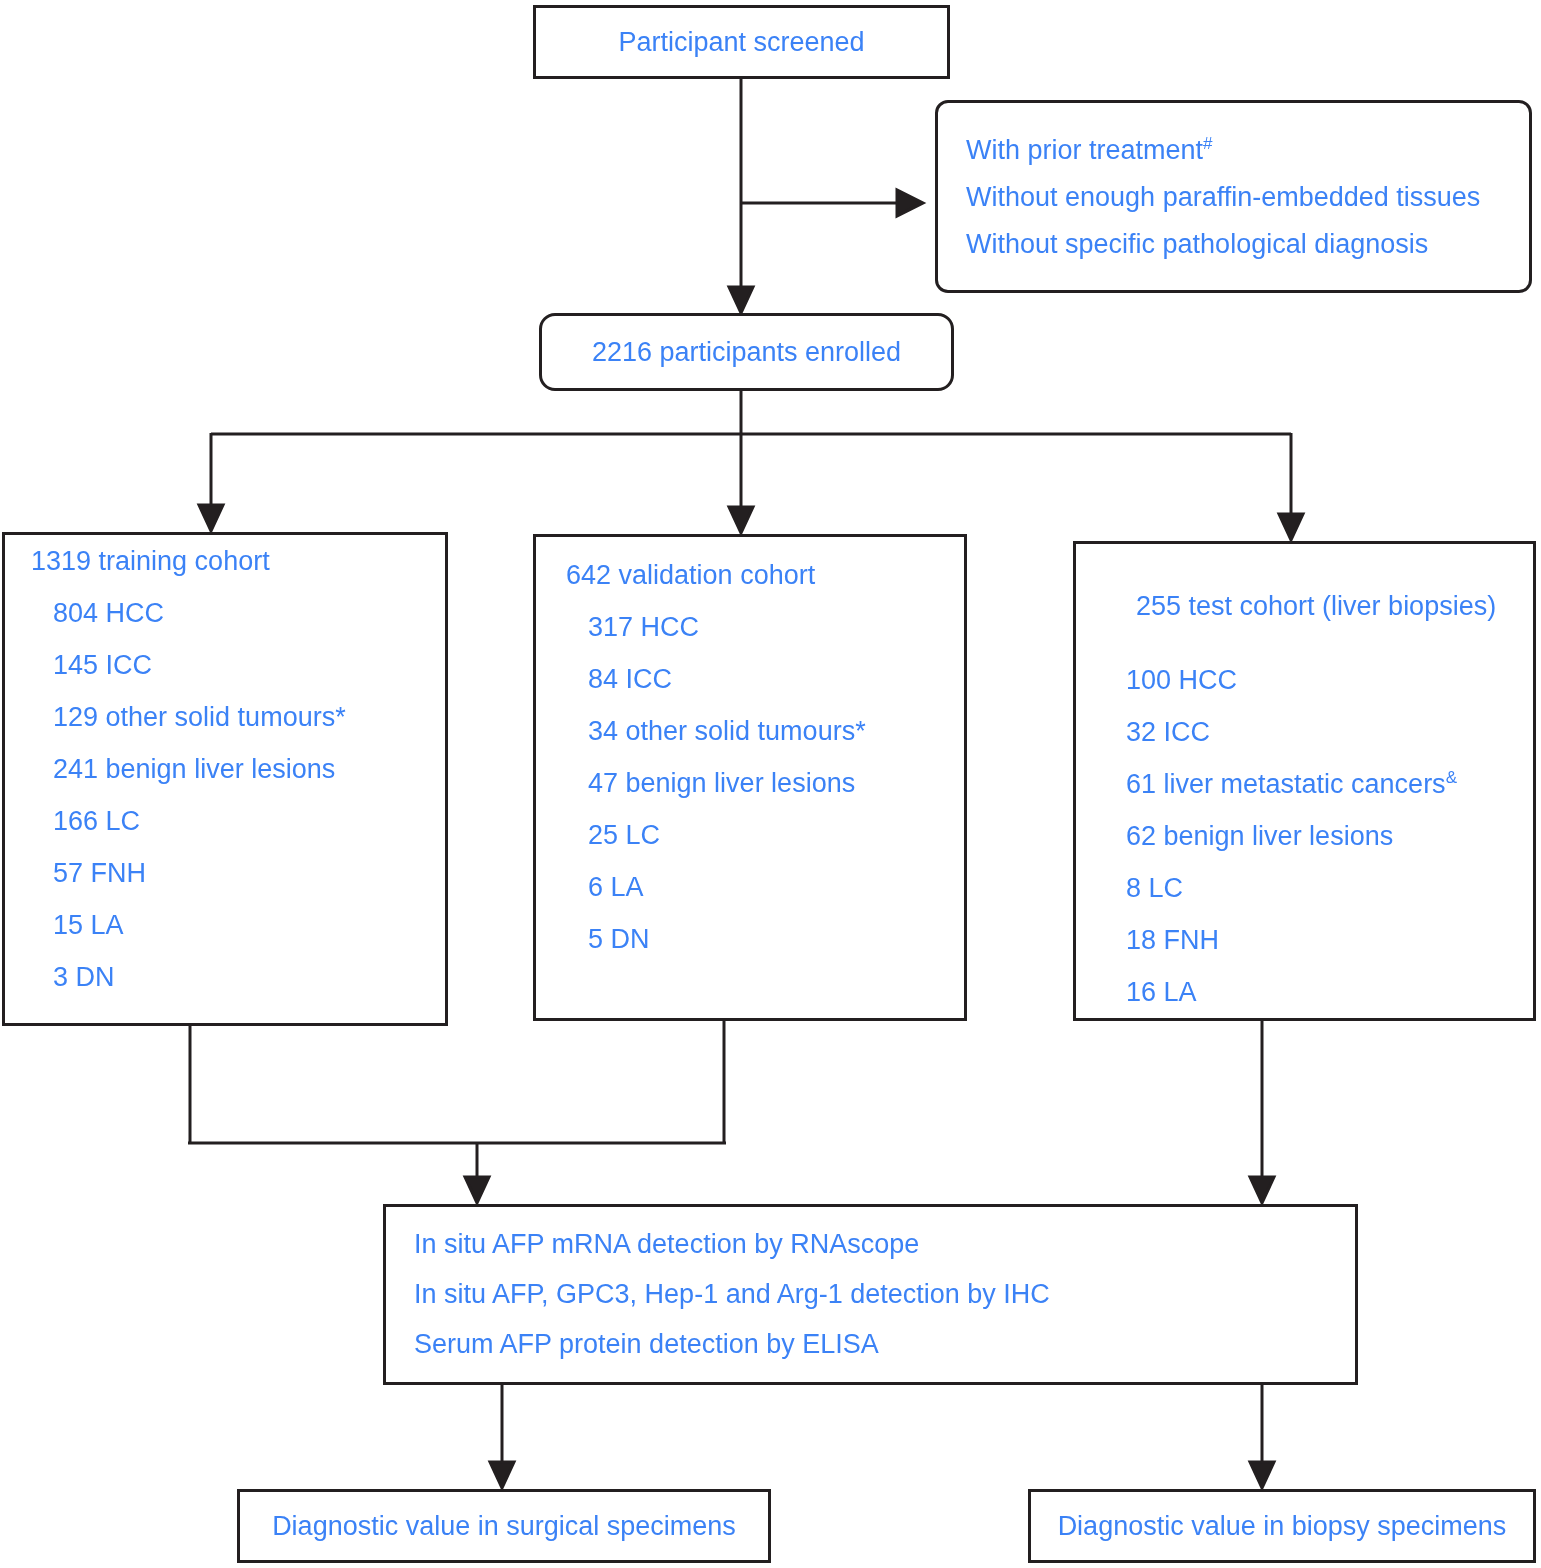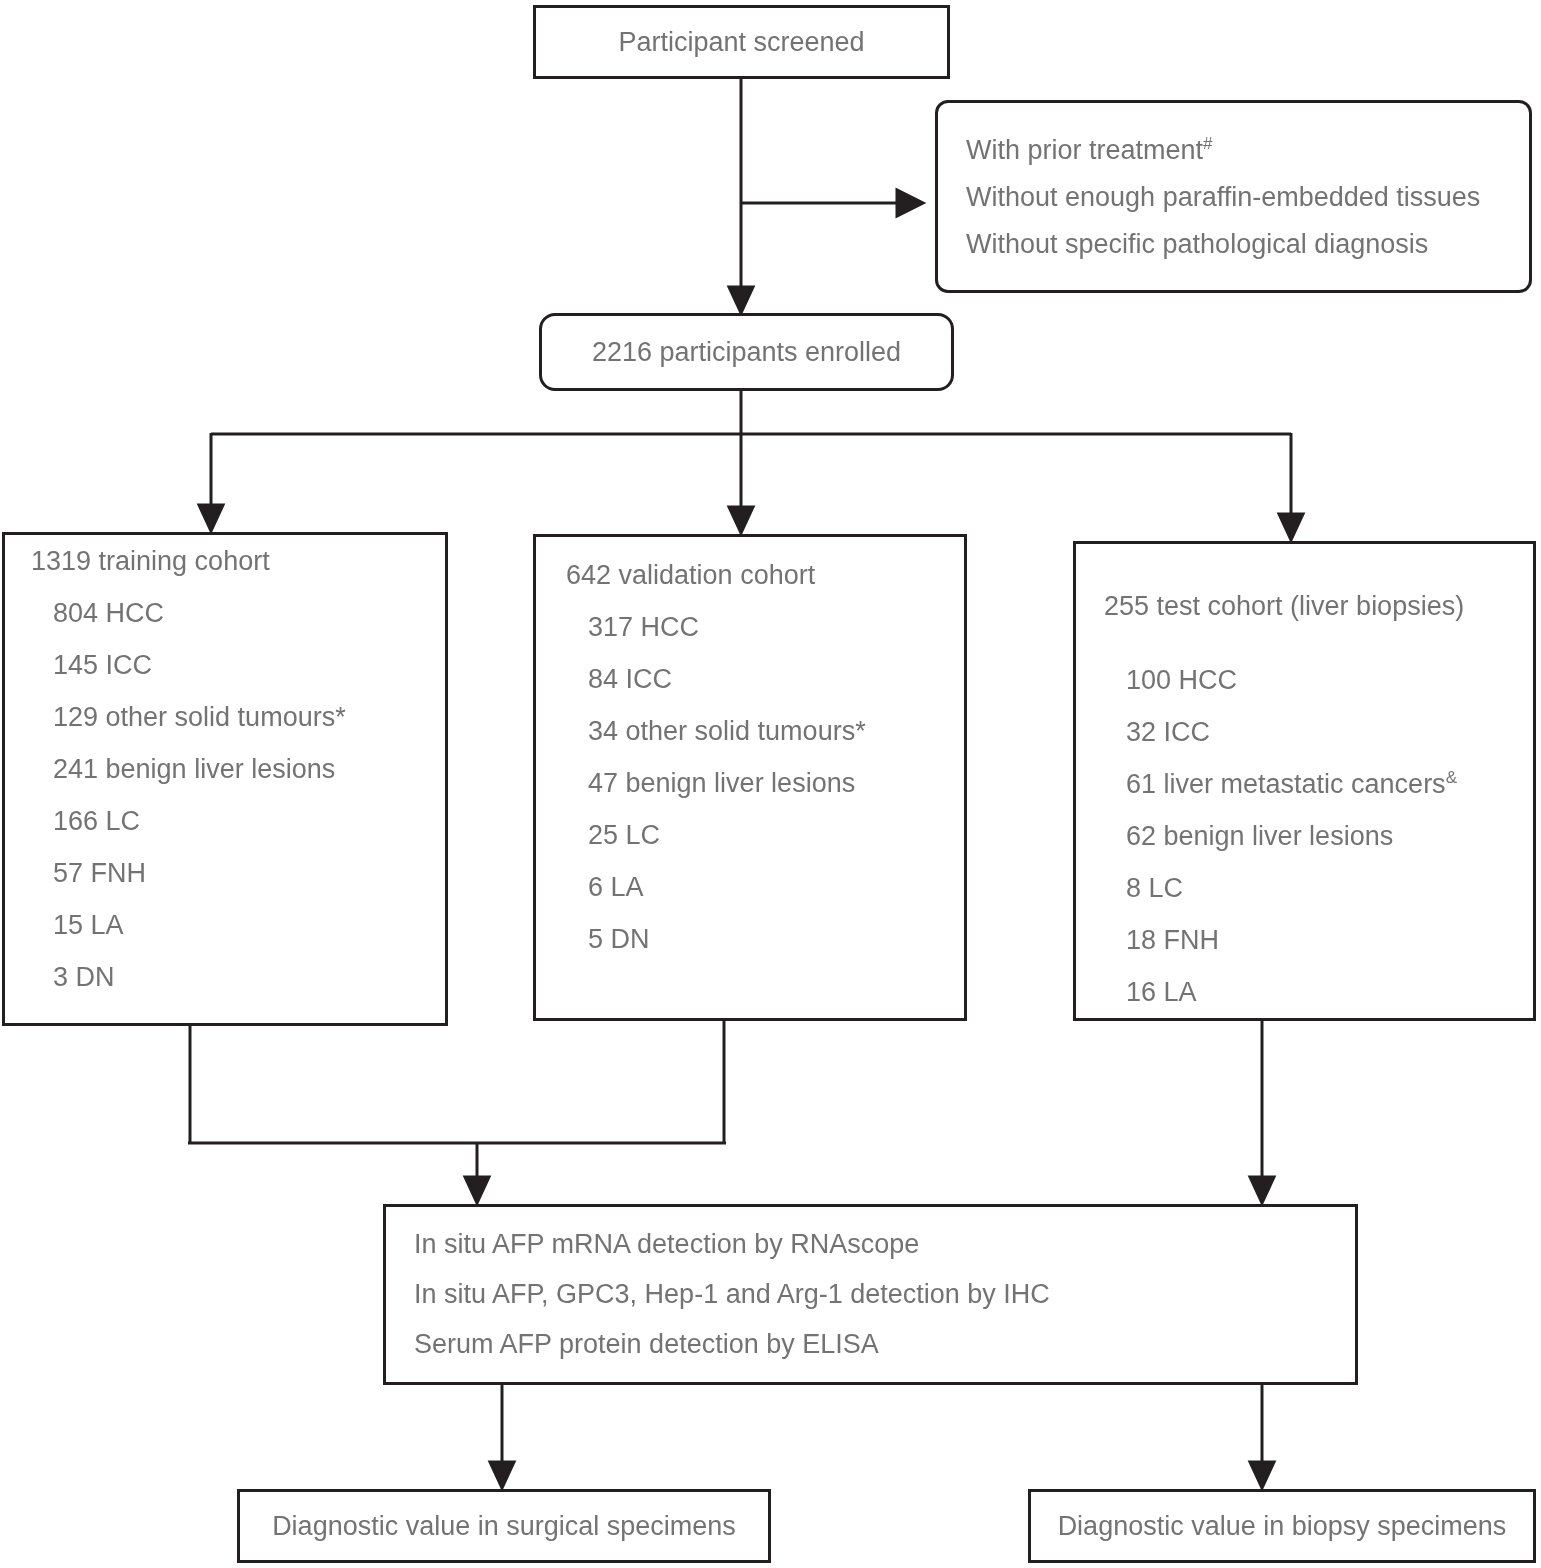--- a/index.html
+++ b/index.html
@@ -2,21 +2,21 @@
 <html><head>
 <meta charset="utf-8">
 <style>
   html, body { margin: 0; padding: 0; background: #ffffff; }
   .canvas {
     position: relative;
     width: 1541px;
     height: 1568px;
     background: #ffffff;
     font-family: "Liberation Sans", sans-serif;
-    color: #737373;
+    color: #3b82f6;
     overflow: hidden;
   }
   svg.connectors {
     position: absolute;
     left: 0; top: 0;
     width: 1541px; height: 1568px;
   }
   .box {
     position: absolute;
     box-sizing: border-box;
@@ -37,21 +37,21 @@
   #box-training   { left: 2px;    top: 532px; width: 446px; height: 494px; padding: 0 0 0 26px; }
   #box-validation { left: 533px;  top: 534px; width: 434px; height: 487px; padding: 12px 0 12px 30px; }
   #box-test       { left: 1073px; top: 541px; width: 463px; height: 480px; padding: 14px 0 0 28px; }
   #box-methods    { left: 383px;  top: 1204px; width: 975px; height: 181px; padding: 12px 0 0 28px; }
   #box-outcome-left  { left: 237px;  top: 1489px; width: 534px; height: 74px; }
   #box-outcome-right { left: 1028px; top: 1489px; width: 508px; height: 74px; }
 
   .exclusion-line { height: 47px; display: flex; align-items: center; }
   .cohort-title   { height: 52px; display: flex; align-items: center; }
   .cohort-item    { height: 52px; display: flex; align-items: center; padding-left: 22px; }
-  #box-test .cohort-title { margin-top: 22px; margin-bottom: 22px; }
+  #box-test .cohort-title { margin-top: 22px; margin-bottom: 22px; margin-left: 32px; }
   .method-line    { height: 50px; display: flex; align-items: center; }
   sup { font-size: 17px; line-height: 0; vertical-align: super; }
 </style>
 </head>
 <body>
 
 <div class="canvas">
 
   <svg class="connectors" viewBox="0 0 1541 1568" xmlns="http://www.w3.org/2000/svg">
     <g stroke="#231f20" stroke-width="3" fill="#231f20">

